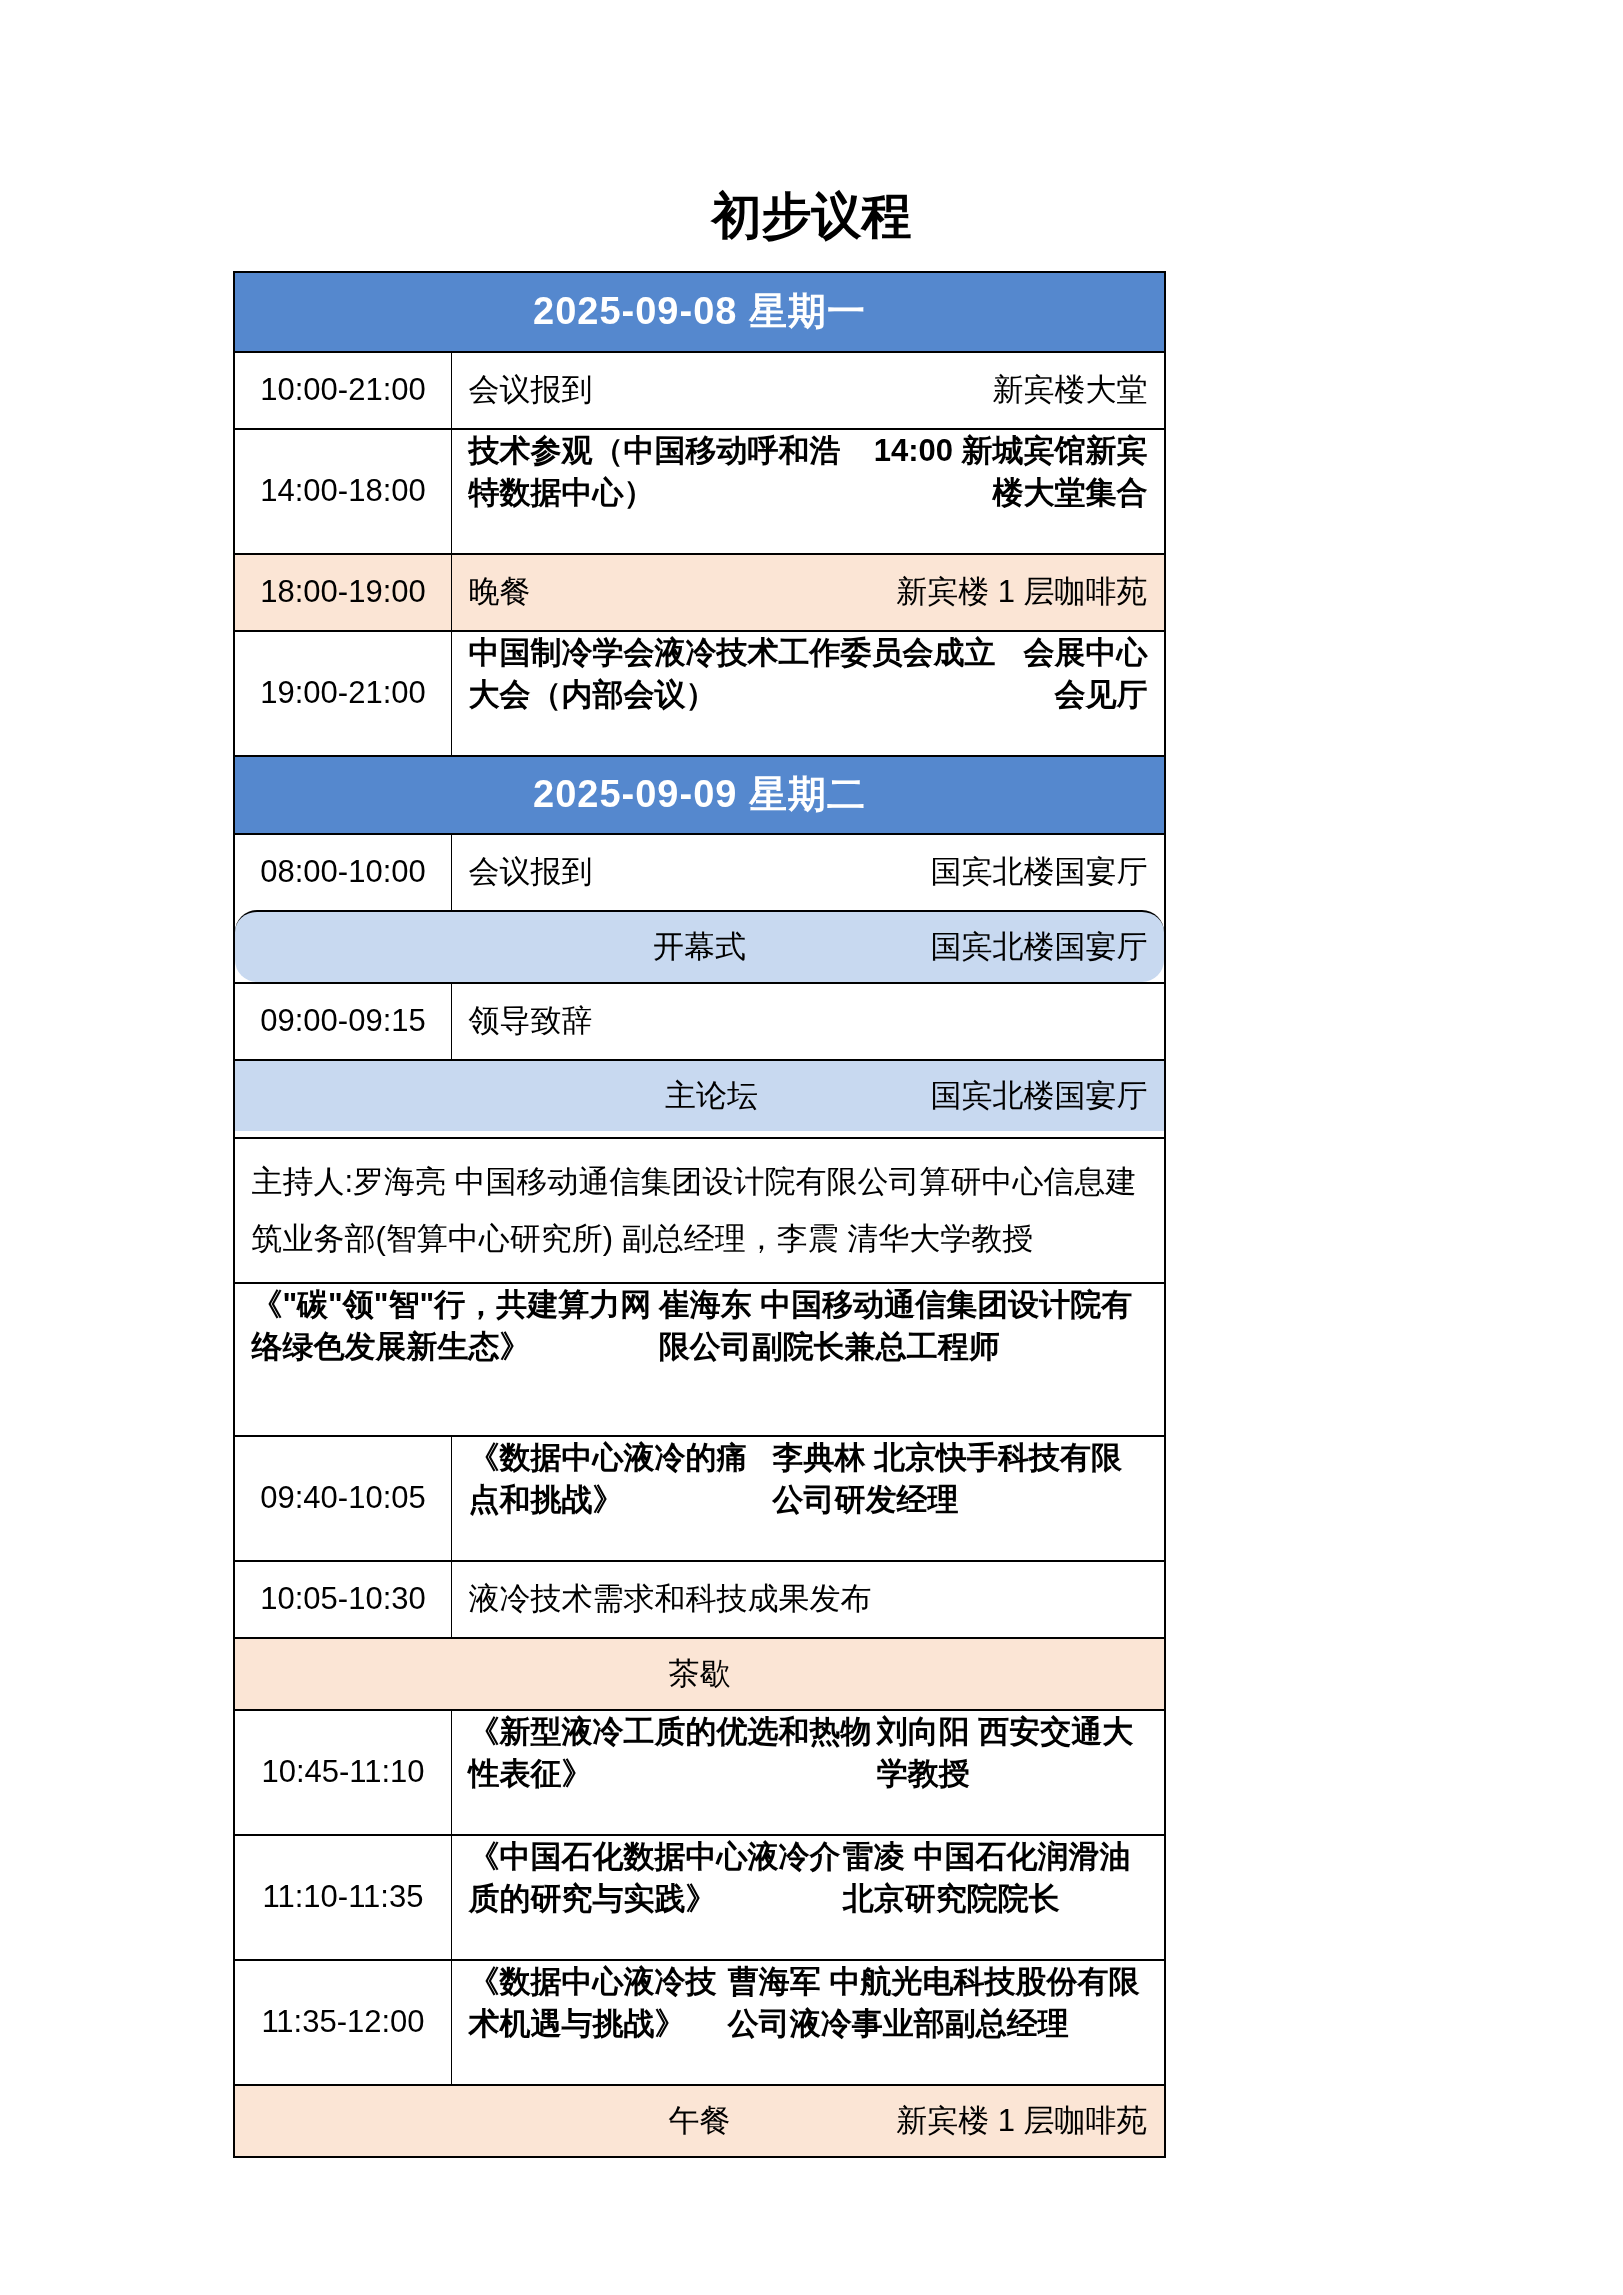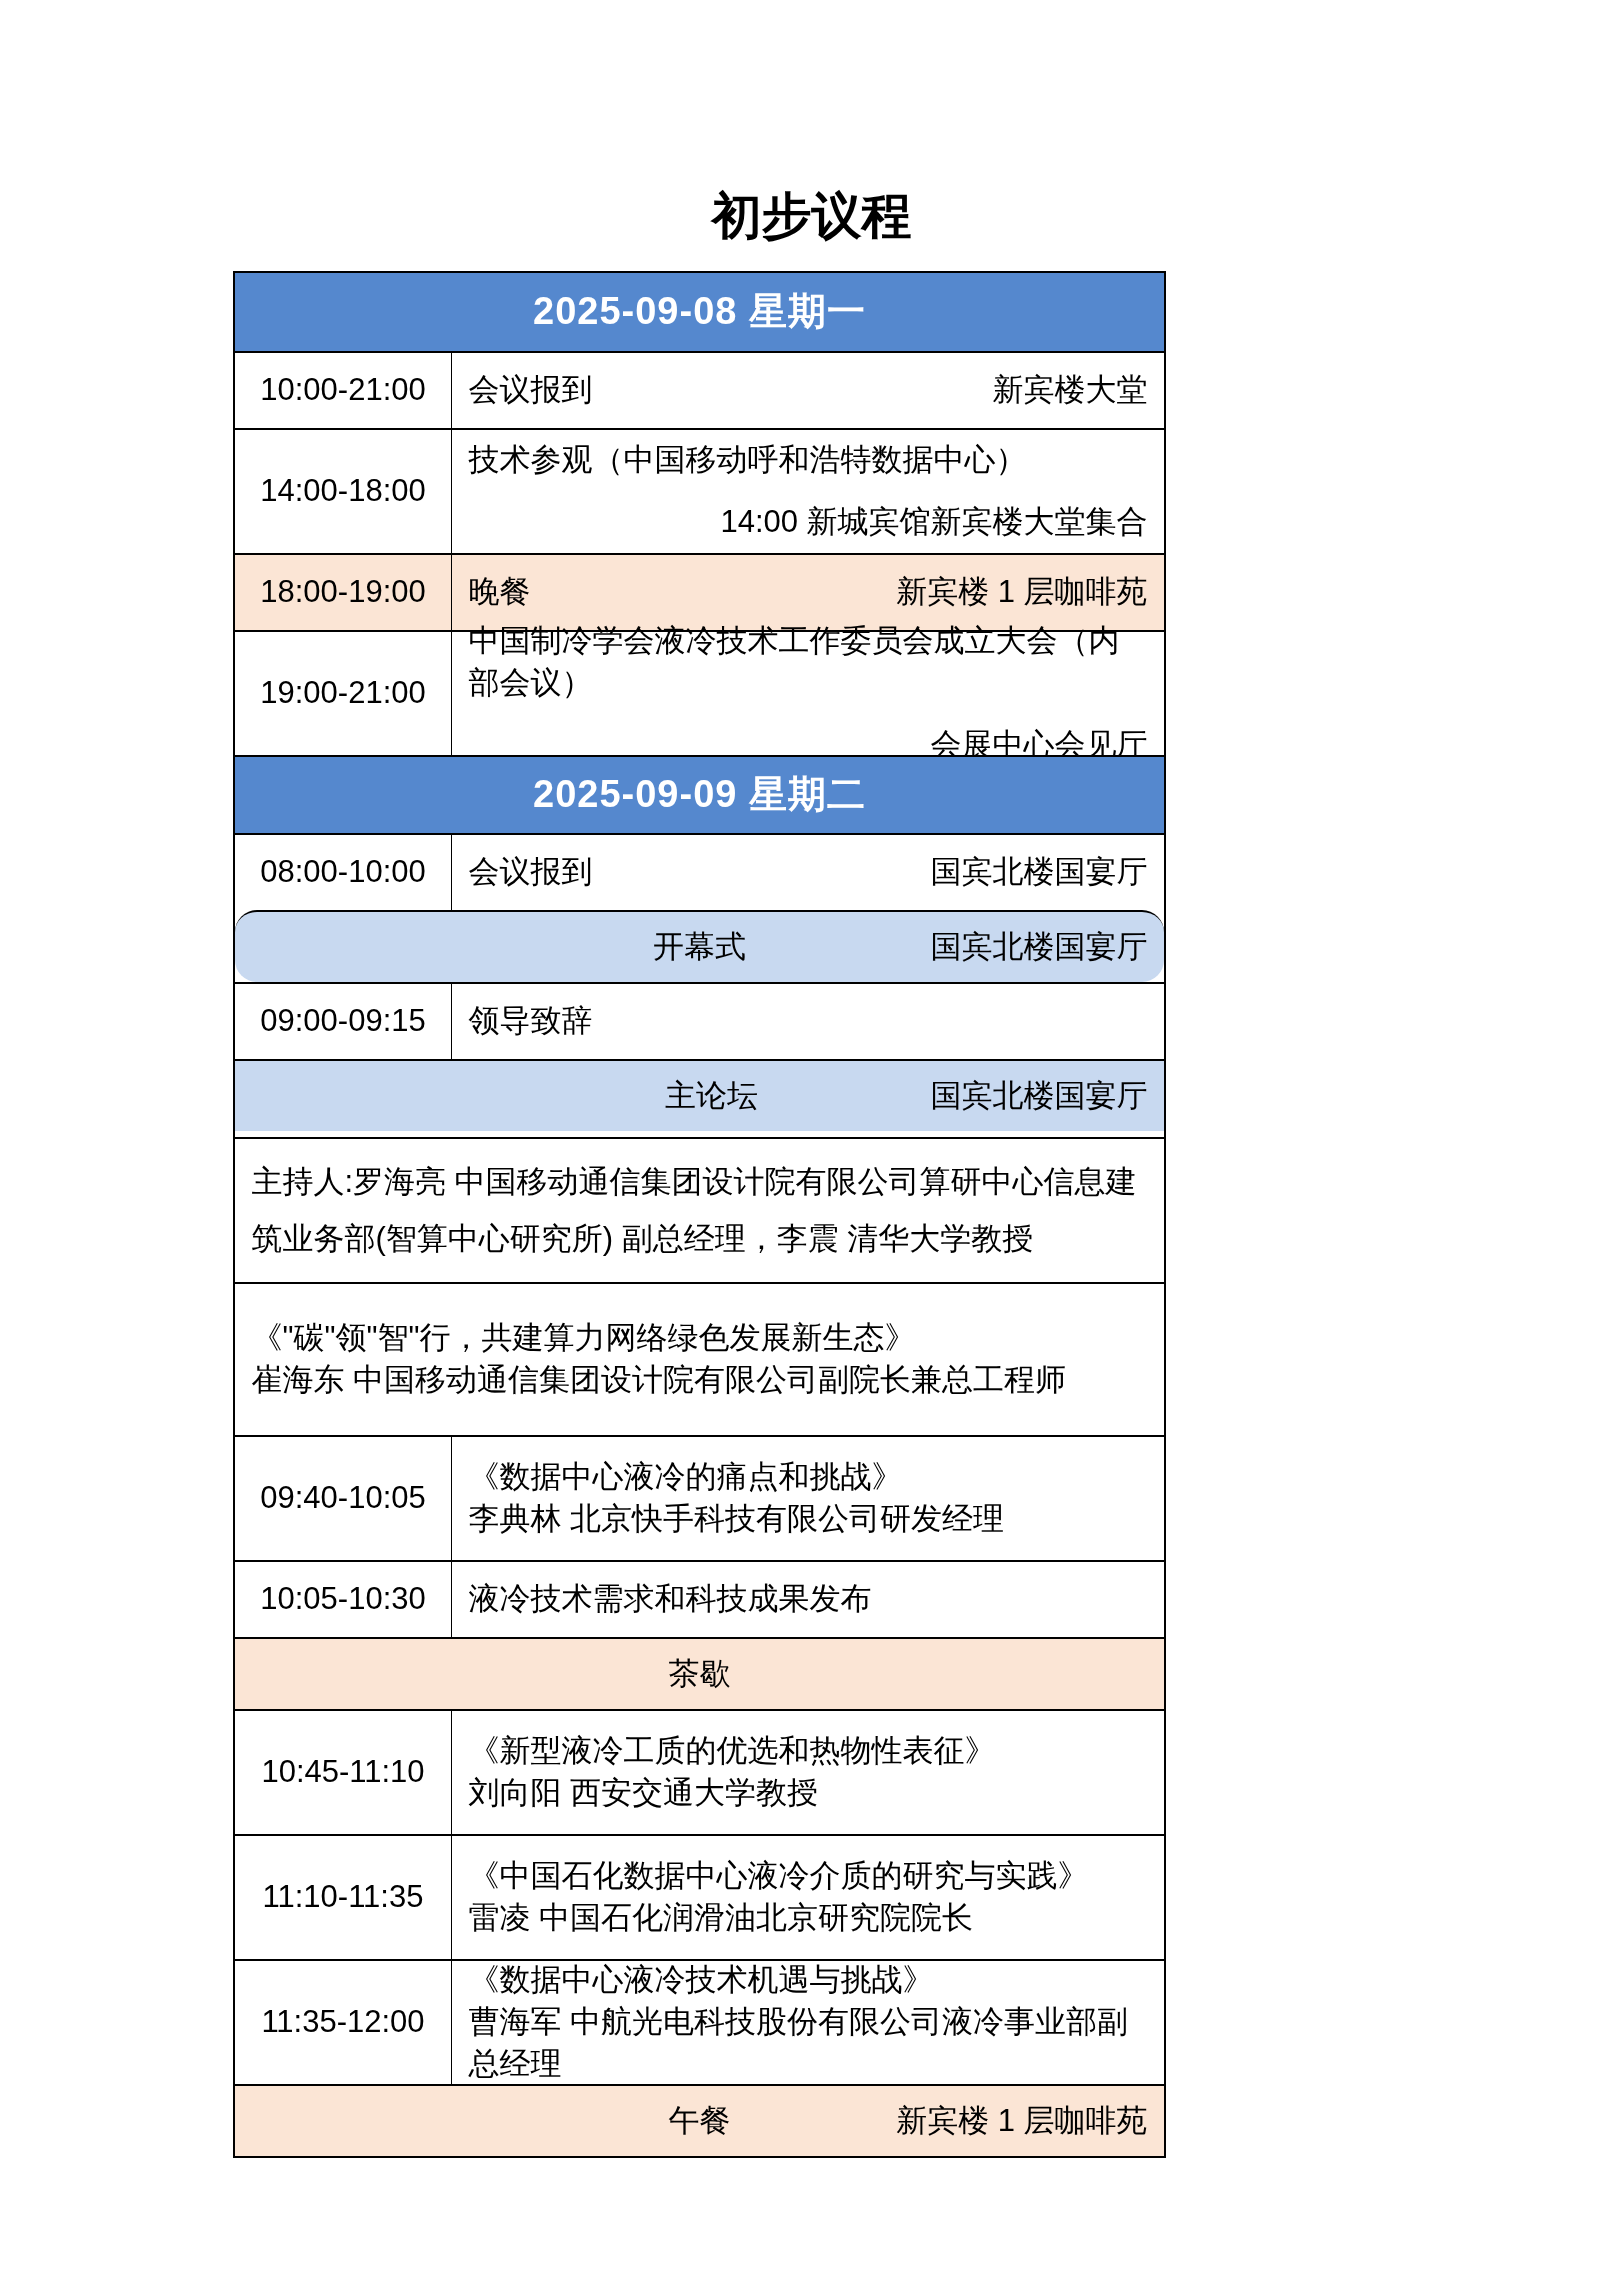--- a/index.html
+++ b/index.html
@@ -48,23 +48,23 @@
     display:flex;align-items:center;justify-content:center;
     text-align:center;
   }
   .cell-content{
     box-sizing:border-box;
     flex:1 1 auto;
     display:flex;
     padding:0 16.4px;
   }
   .cell-content.one-line{flex-direction:row;align-items:center;justify-content:space-between;}
-  .cell-content.two-line{flex-direction:column;justify-content:center;}
+  .cell-content.two-line{flex-direction:row;justify-content:space-between;font-weight:bold;}
   .line-left{text-align:left;}
-  .line-right{text-align:right;margin-top:20px;}
+  .line-right{text-align:right;}
   .section-label{flex:0 0 auto;margin:0 auto;}
   .section-loc{position:absolute;right:16.4px;top:50%;transform:translateY(-50%);}
   .host-text{
     box-sizing:border-box;
     width:100%;
     padding:14.3px 16.4px;
     line-height:1.85;
     text-align:left;
   }
   .evt-text{text-align:left;}

